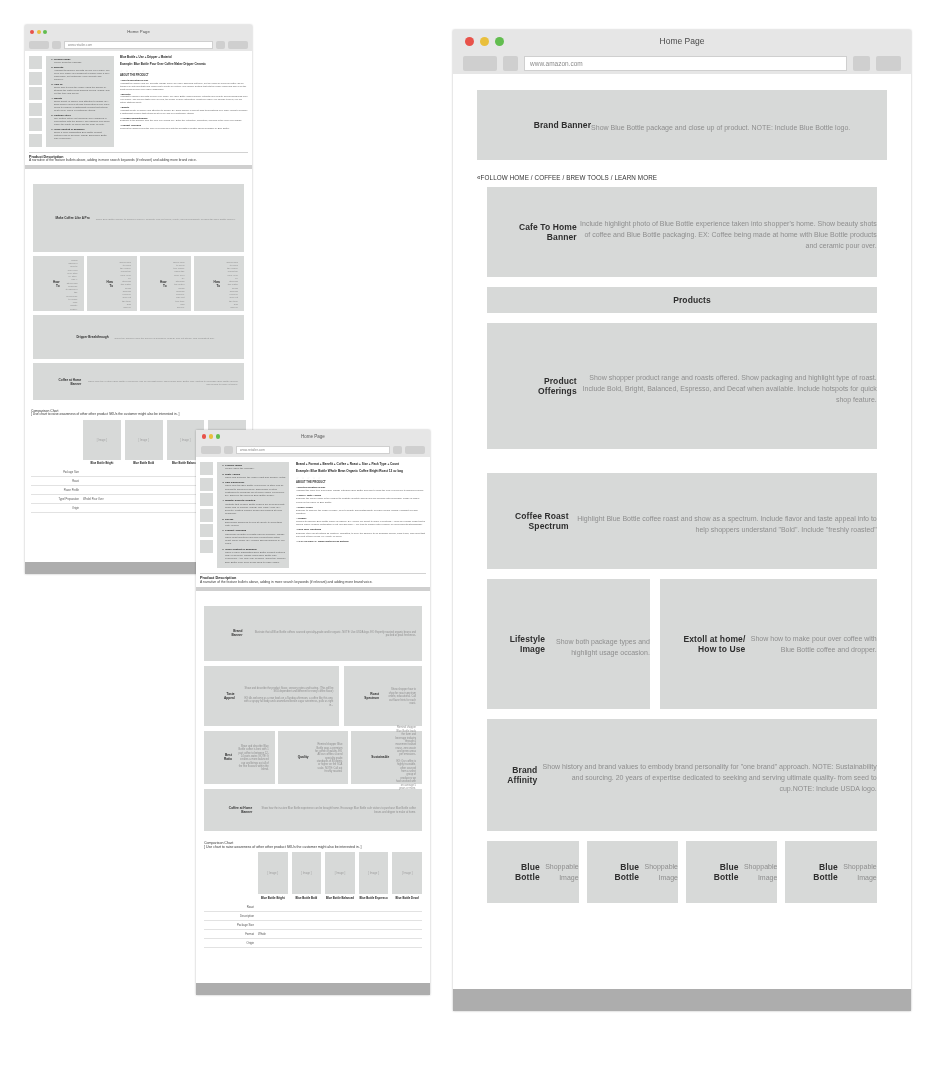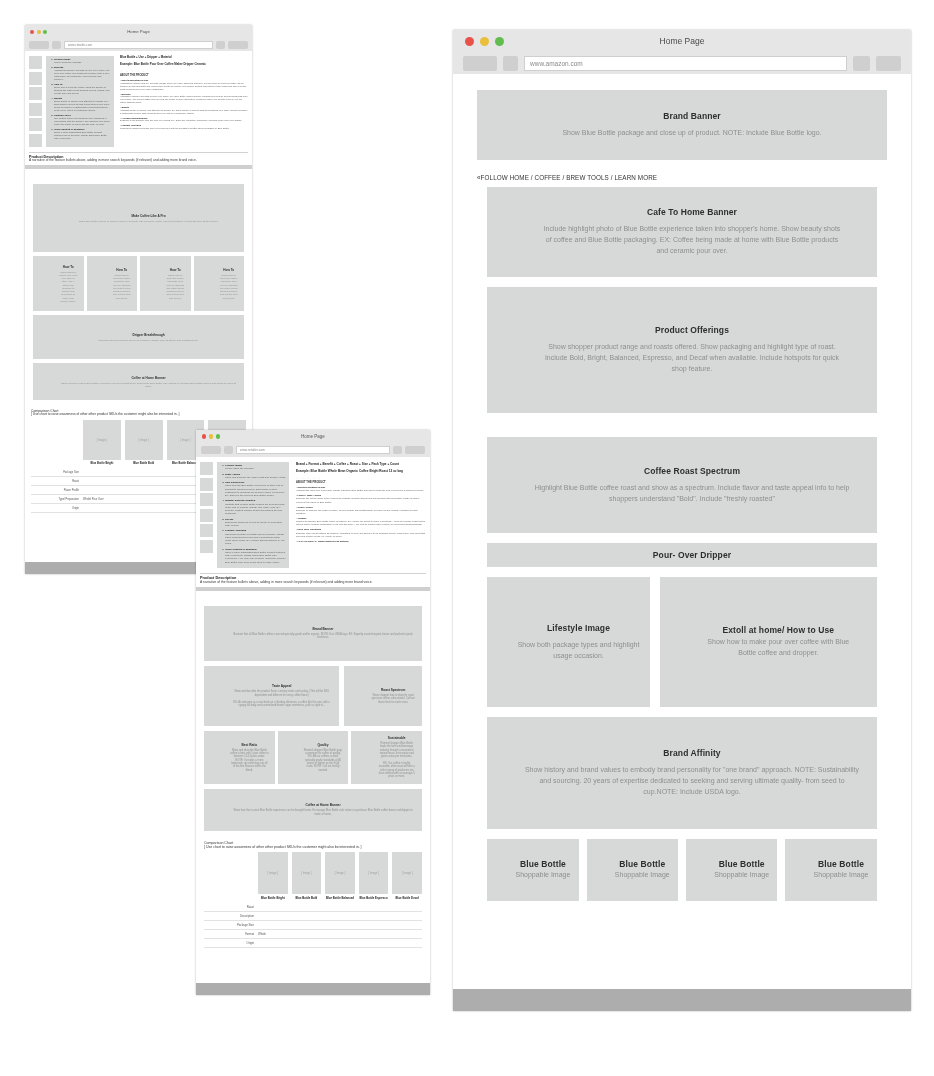--- a/index.html
+++ b/index.html
@@ -21,22 +21,22 @@
   .dot.y { background: #e9bf3c; }
   .dot.g { background: #62bd4f; }
   .win-title { flex: 1; text-align: center; color: #555; }
   .win-toolbar { display: flex; align-items: center; }
   .tb-btn { background: #cfcfcf; border-radius: 2px; }
   .urlbar { background: #fff; border: 1px solid #cfcfcf; flex: 1; display: flex; align-items: center; }
   .urlbar span { color: #8a8a8a; }
   .win-body { background: #fff; overflow: hidden; position: relative; }
 
   
-  .blk { background: #d7d9d8; display: flex; flex-direction: column;
-         align-items: center; justify-content: center; text-align: center; padding-left: 20px; }
+  .blk { background: #d7d9d8; display: flex; flex-direction: row;
+         align-items: center; justify-content: center; text-align: right; padding-left: 20px; }
   .blk .b-title { font-weight: bold; color: #2e2e2e; }
   .blk .b-desc { color: #8e8e8e; }
   .footer-bar { background: #adadad; }
 
   
   #win-left { left: 25px; top: 25px; width: 227px; height: 549px; }
   #win-left .win-chrome { height: 26px; }
   #win-left .win-titlebar { height: 13px; padding: 0 5px; }
   #win-left .dots { left: 5px; gap: 2.5px; }
   #win-left .dot { width: 4px; height: 4px; }
@@ -579,36 +579,36 @@
         </div>
 
         <div class="breadcrumb">«FOLLOW  HOME  / COFFEE  /  BREW TOOLS /  LEARN MORE</div>
 
 
         <div class="blk rblk" style="height:90px;width:95%">
           <div class="b-title">Cafe To Home Banner</div>
           <div class="b-desc">Include highlight photo of Blue Bottle experience taken into shopper's home. Show beauty shots of coffee and Blue Bottle packaging. EX: Coffee being made at home with Blue Bottle products and ceramic pour over.</div>
         </div>
 
+        <div class="blk rblk" style="height:26px;width:95%">
+          <div class="b-title">Products</div>
+        </div>
 
         <div class="blk rblk" style="height:126px;width:95%">
           <div class="b-title">Product Offerings</div>
           <div class="b-desc">Show shopper product range and roasts offered. Show packaging and highlight type of roast. Include Bold, Bright, Balanced, Espresso, and Decaf when available. Include hotspots for quick shop feature.</div>
         </div>
 
         <div style="height:14px"></div>
 
         <div class="blk rblk" style="height:96px;width:95%">
           <div class="b-title">Coffee Roast Spectrum</div>
           <div class="b-desc" style="max-width:330px">Highlight Blue Bottle coffee roast and show as a spectrum. Include flavor and taste appeal info to help shoppers understand "Bold". Include "freshly roasted"</div>
         </div>
 
-        <div class="blk rblk" style="height:24px;width:95%">
-          <div class="b-title">Pour- Over Dripper</div>
-        </div>
 
         <div class="two-col" style="width:95%;margin:0 auto 10px">
           <div class="blk" style="height:130px;flex:1.05">
             <div class="b-title">Lifestyle Image</div>
             <div class="b-desc" style="max-width:175px">Show both package types and highlight usage occasion.</div>
           </div>
           <div class="blk" style="height:130px;flex:1.45">
             <div class="b-title">Extoll at home/ How to Use</div>
             <div class="b-desc" style="max-width:155px;margin-top:2px">Show how to make pour over coffee with Blue Bottle coffee and dropper.</div>
           </div>

